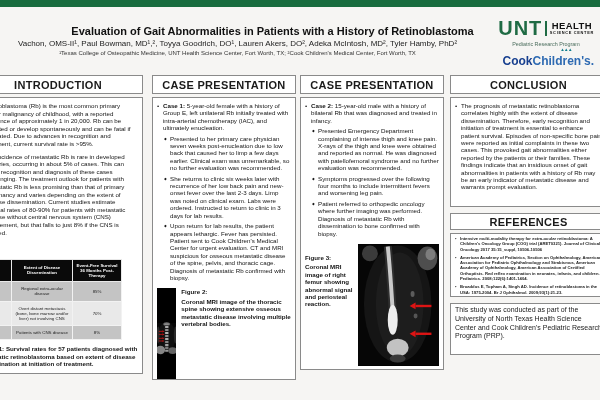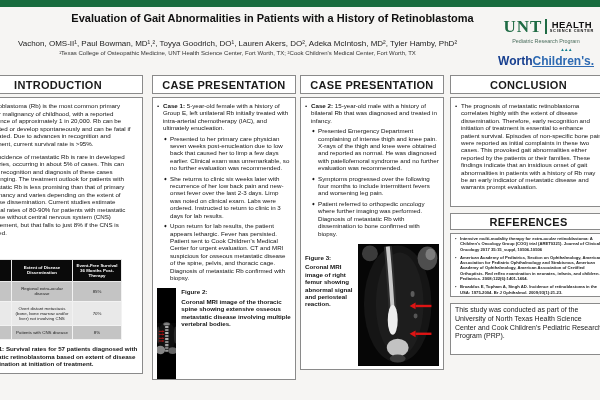--- a/index.html
+++ b/index.html
@@ -4,37 +4,37 @@
 <style>
   html,body{margin:0;padding:0;}
   body{
     width:600px;height:400px;overflow:hidden;position:relative;
     background:#f6f5f3;color:#141414;
     font-family:"Liberation Sans", sans-serif;
     -webkit-font-smoothing:antialiased;
   }
   .greenbar{position:absolute;left:0;top:0;width:600px;height:7px;}
   
-  .title{position:absolute;left:65px;top:12px;width:415px;text-align:center;
+  .title{position:absolute;left:65px;top:25px;width:415px;text-align:center;
          font-size:11px;font-weight:bold;color:#111;}
   .authors{position:absolute;left:-30px;top:39px;width:535px;text-align:center;font-size:8px;color:#222;}
   .affil{position:absolute;left:-30px;top:50px;width:535px;text-align:center;font-size:6px;color:#333;}
   
   .unt{position:absolute;right:6px;top:18px;width:96px;}
   .unt-row{display:flex;align-items:center;justify-content:flex-end;gap:3px;}
-  .unt-word{font-family:Liberation Serif, serif;font-weight:bold;font-size:17px;letter-spacing:1px;line-height:1;}
+  .unt-word{font-family:Liberation Sans, sans-serif;font-weight:bold;font-size:20px;letter-spacing:1px;line-height:1;}
   .unt-bar{width:1.5px;height:15px;background:#1f6b44;}
   .unt-right{display:flex;flex-direction:column;line-height:1;align-items:center;}
   .unt-health{font-size:9.5px;font-weight:bold;color:#111;letter-spacing:.4px;}
   .unt-sc{font-size:3.9px;font-weight:bold;color:#111;letter-spacing:.7px;}
   .prp{font-size:5.4px;color:#4c6e5e;text-align:center;margin-top:3px;}
   .cook{position:absolute;right:6px;top:52px;text-align:right;line-height:1;}
   .cook .tris{position:absolute;top:-4px;right:22px;font-size:4.5px;letter-spacing:-0.5px;}
   .cook-word{font-size:12px;font-weight:bold;}
-  .childrens{font-size:12px;font-weight:bold;text-decoration:underline;}
+  .childrens{font-size:12px;font-weight:bold;}
   
   .col{position:absolute;top:75px;}
   .hbox{background:#fff;border:1px solid #8a8a8a;text-align:center;
         font-size:11px;font-weight:bold;letter-spacing:.3px;padding:3px 0 2px 0;color:#1a1a1a;}
   .cbox{background:#fff;border:1px solid #8a8a8a;margin-top:3px;padding:2px 4px;overflow:hidden;
         font-size:6.2px;line-height:7.4px;}
   .flexv{display:flex;flex-direction:column;}
   .spacer{flex:1;}
   
   .b{position:relative;padding-left:6px;margin:2px 0 3px 0;}
@@ -77,21 +77,21 @@
     <span class="unt-right">
       <span class="unt-health">HEALTH</span>
       <span class="unt-sc">SCIENCE CENTER</span>
     </span>
   </div>
   <div class="prp">Pediatric Research Program</div>
 </div>
 
 <div class="cook">
   <span class="tris" style="color:#0d7c8c">▲▲▲</span>
-  <span class="cook-word" style="color:#173f8f">Worth</span><span class="childrens" style="color:#2e6ab2">Children's.</span>
+  <span class="cook-word" style="color:#173f8f">Cook</span><span class="childrens" style="color:#2e6ab2">Children's.</span>
 </div>
 
 <div class="col" style="left:-27px;width:170px;">
   <div class="hbox">INTRODUCTION</div>
   <div class="cbox flexv" style="height:271px;line-height:7.6px;">
     <div class="b">Retinoblastoma (Rb) is the most common primary ocular malignancy of childhood, with a reported incidence of approximately 1 in 20,000. Rb can be inherited or develop spontaneously and can be fatal if untreated. Due to advances in recognition and treatment, current survival rate is &gt;95%.</div>
     <div class="b">The incidence of metastatic Rb is rare in developed countries, occurring in about 5% of cases. This can make recognition and diagnosis of these cases challenging. The treatment outlook for patients with metastatic Rb is less promising than that of primary malignancy and varies depending on the extent of disease dissemination. Current studies estimate survival rates of 80-90% for patients with metastatic disease without central nervous system (CNS) involvement, but that falls to just 8% if the CNS is afflicted.</div>
     <div class="spacer"></div>
     <table class="surv">
       <tbody>

